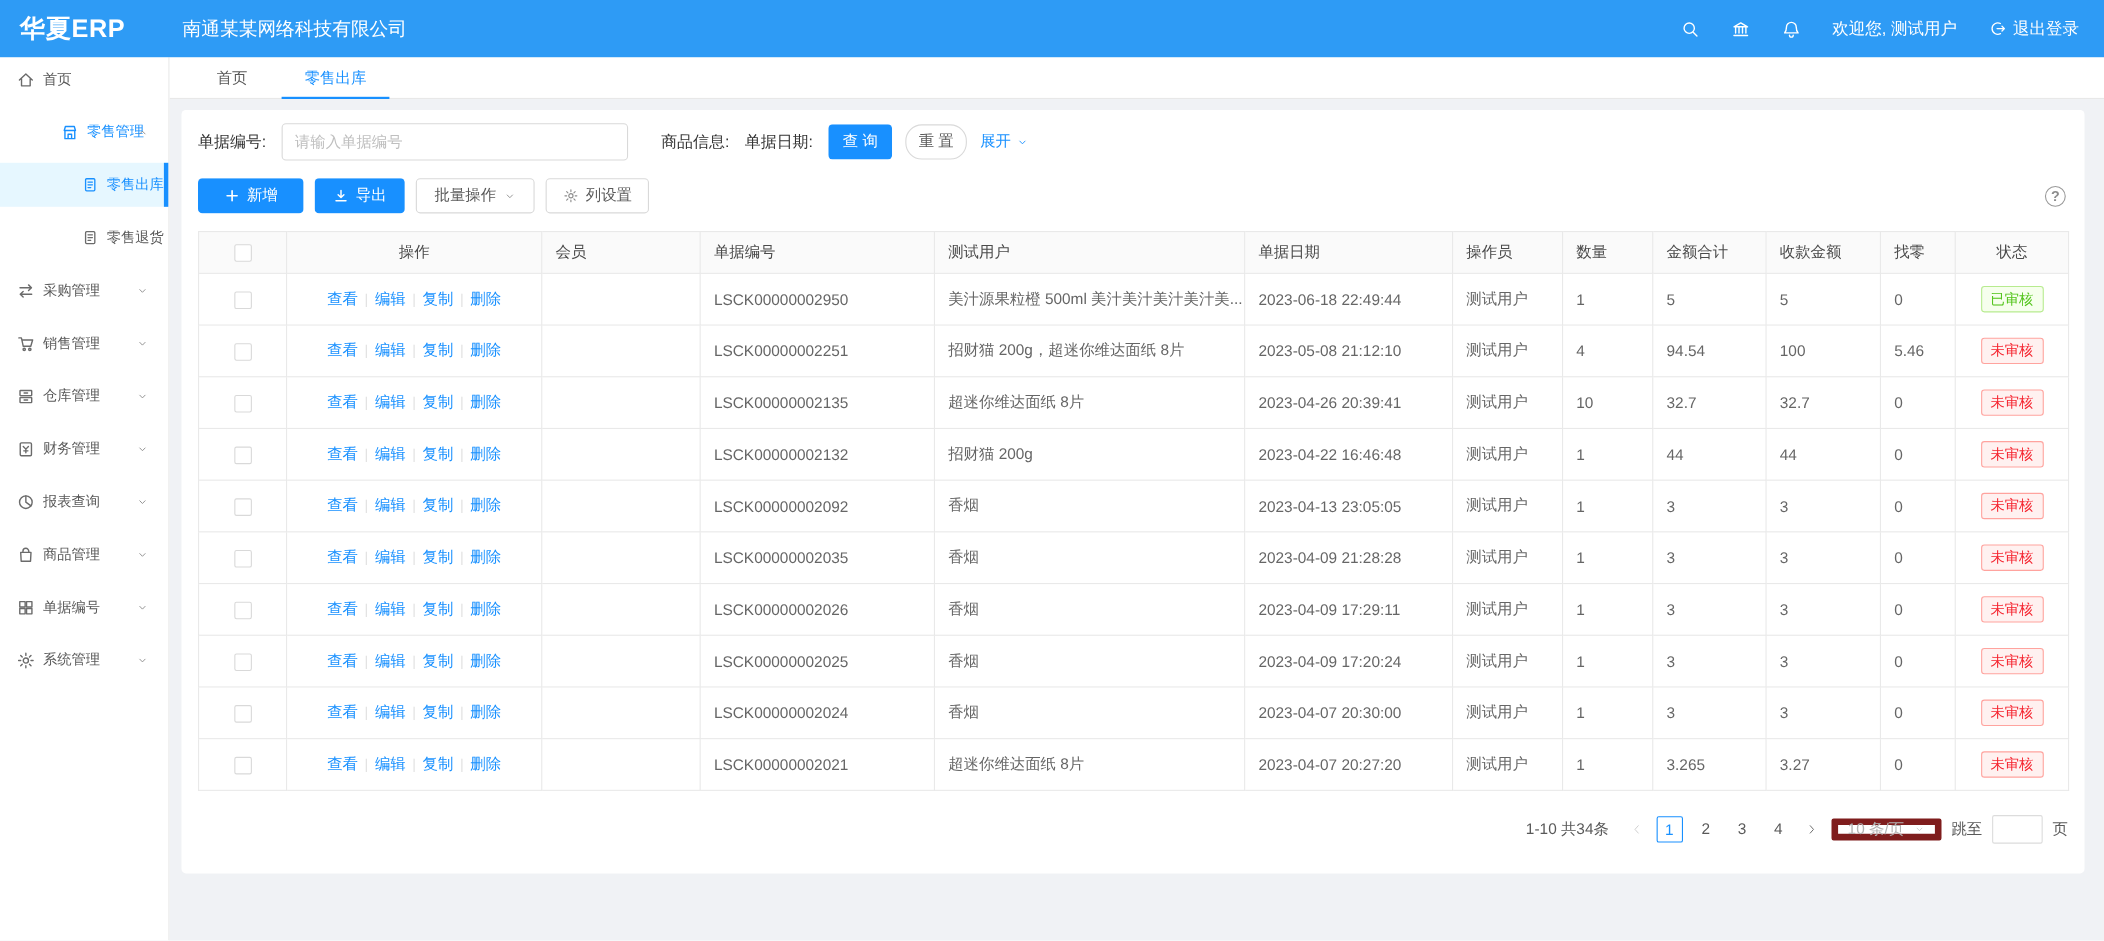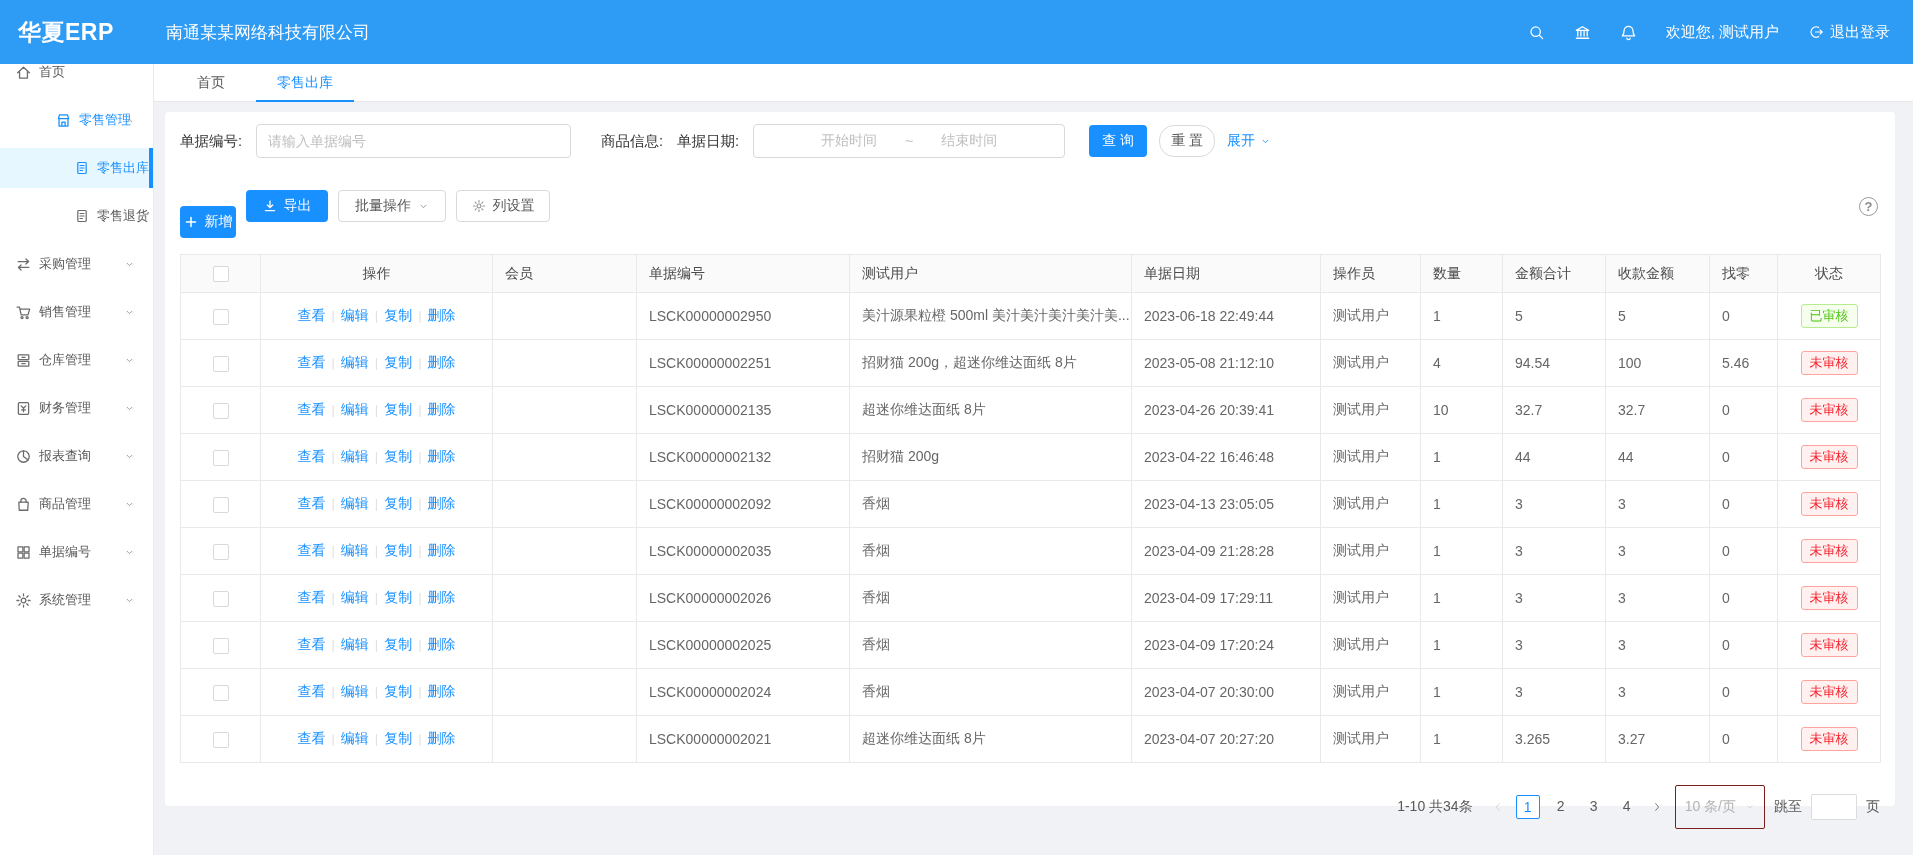--- a/index.html
+++ b/index.html
@@ -9,21 +9,21 @@
   .svg-icon { display: inline-flex; align-items: center; justify-content: center; flex: none; }
   .svg-icon svg { width: 100%; height: 100%; }
   .i17 { width: 17px; height: 17px; }
   .i16 { width: 16px; height: 16px; }
   .i14 { width: 14px; height: 14px; }
   .i12 { width: 12px; height: 12px; }
   .i11 { width: 11px; height: 11px; }
   .i10 { width: 10px; height: 10px; }
 
   
-  .topbar { height: 64px; background: #2e9bf5; display: flex; align-items: center; color: #fff; position: relative; z-index: 5; }
+  .topbar { height: 52px; background: #2e9bf5; display: flex; align-items: center; color: #fff; position: relative; z-index: 5; }
   .logo { width: 153px; padding-left: 18px; font-size: 23px; font-weight: 700; letter-spacing: .5px; flex: none; }
   .company { font-size: 17px; margin-left: 13px; }
   .topbar-right { margin-left: auto; display: flex; align-items: center; gap: 29px; padding-right: 23px; }
   .topbar-icon { color: #fff; cursor: pointer; }
   .welcome { font-size: 15px; }
   .logout { display: inline-flex; align-items: center; gap: 6px; font-size: 15px; cursor: pointer; }
 
   
   .sidebar { position: absolute; top: 52px; left: 0; width: 154px; height: 803px; background: #fff; border-right: 1px solid #ebebeb; z-index: 4; }
   .menu-item { height: 40px; margin-bottom: 8px; display: flex; align-items: center; padding-left: 15px; color: #595959; font-size: 13px; position: relative; cursor: pointer; white-space: nowrap; }
@@ -54,21 +54,21 @@
   .date-range { height: 34px; width: 312px; border: 1px solid #d9d9d9; border-radius: 4px; display: flex; align-items: center; justify-content: center; gap: 28px; color: #bfbfbf; font-size: 14px; margin-right: 24px; cursor: text; }
   .btn { height: 32px; border-radius: 4px; font-size: 14px; display: inline-flex; align-items: center; justify-content: center; border: 1px solid transparent; cursor: pointer; font-family: Liberation Sans, sans-serif; gap: 7px; }
   .btn-primary { background: #1890ff; color: #fff; }
   .btn-plain { background: #fff; border-color: #d9d9d9; color: #595959; }
   .btn-search { width: 58px; margin-right: 12px; }
   .btn-reset { width: 56px; margin-right: 12px; border-radius: 15px; }
   .expand-link { color: #1890ff; font-size: 14px; display: inline-flex; align-items: center; gap: 5px; cursor: pointer; }
 
   
   .toolbar { margin-top: 16px; display: flex; align-items: center; gap: 10px; }
-  .btn-add { width: 56px; margin-top: 32px; }
+  .btn-add { width: 96px; }
   .btn-export { width: 82px; }
   .btn-batch { width: 108px; color: #595959; }
   .btn-colset { width: 94px; color: #595959; }
   .toolbar .gray-ic { color: #8c8c8c; }
   .help-circle { margin-left: auto; width: 19px; height: 19px; border-radius: 50%; border: 1.5px solid #9a9a9a; color: #8c8c8c; font-size: 13px; display: flex; align-items: center; justify-content: center; font-weight: 700; cursor: pointer; margin-right: 2px; }
 
   
   #data-table { border-collapse: collapse; table-layout: fixed; width: 100%; margin-top: 16px; }
   #data-table th, #data-table td { border: 1px solid #e9e9e9; }
   #data-table thead th { background: #fafafa; height: 38px; font-size: 14px; color: #4a4a4a; font-weight: 500; text-align: left; padding: 0 12px; white-space: nowrap; }
@@ -83,21 +83,21 @@
   .badge.unapproved { color: #f5222d; background: #fff1f0; border-color: #ffa39e; }
 
   
   .pagination { display: flex; align-items: center; justify-content: flex-end; gap: 9px; margin-top: 22px; font-size: 14px; color: #595959; }
   .pg-total { margin-right: 7px; }
   .pg-nav { width: 18px; height: 24px; display: flex; align-items: center; justify-content: center; cursor: pointer; }
   .pg-prev { color: #cfcfcf; }
   .pg-next { color: #6b6b6b; }
   .pg-page { min-width: 24px; height: 24px; line-height: 22px; text-align: center; cursor: pointer; border-radius: 2px; }
   .pg-page.current { border: 1px solid #1890ff; color: #1890ff; background: #fff; }
-  .pg-size { height: 44px; border: 1px solid #7f1d1d; border-radius: 2px; padding: 0 9px; display: flex; align-items: center; gap: 9px; color: #b3b3b3; cursor: pointer; }
+  .pg-size { height: 20px; border: 6px solid #7f1d1d; border-radius: 2px; padding: 0 9px; display: flex; align-items: center; gap: 9px; color: #b3b3b3; cursor: pointer; }
   .pg-size .svg-icon { color: #c9c9c9; }
   .pg-input { width: 46px; height: 26px; border: 1px solid #dcdcdc; border-radius: 2px; outline: none; padding: 0 6px; font-family: inherit; }
 </style>
 </head>
 <body>
 
 <header class="topbar">
   <div class="logo">华夏ERP</div>
   <div class="company">南通某某网络科技有限公司</div>
   <div class="topbar-right">
@@ -300,25 +300,20 @@
     </div>
   </div>
 
   <section class="card">
 
     <div class="filter-row">
       <span class="f-label">单据编号:</span>
       <input class="text-input inp-order" placeholder="请输入单据编号" style="">
       <span class="f-label">商品信息:</span>
       <span class="f-label">单据日期:</span>
-      <div class="date-range">
-        <span>开始时间</span>
-        <span>~</span>
-        <span>结束时间</span>
-      </div>
       <button class="btn btn-primary btn-search">查 询</button>
       <button class="btn btn-plain btn-reset">重 置</button>
       <span class="expand-link">
         <span>展开</span>
         <span class="svg-icon i11">
             <svg viewBox="0 0 16 16" fill="none" stroke="currentColor" stroke-width="1.2" stroke-linecap="round" stroke-linejoin="round">
               <path d="M4.5 6.2 L8 9.8 L11.5 6.2"></path>
             </svg>
           </span>
       </span>

